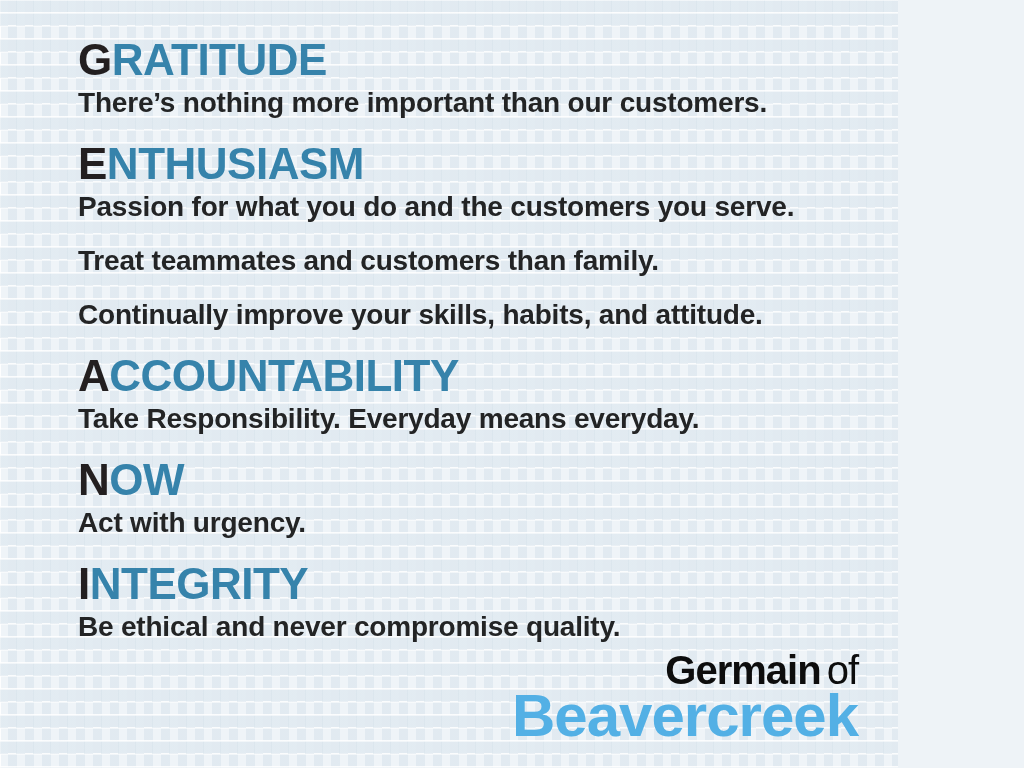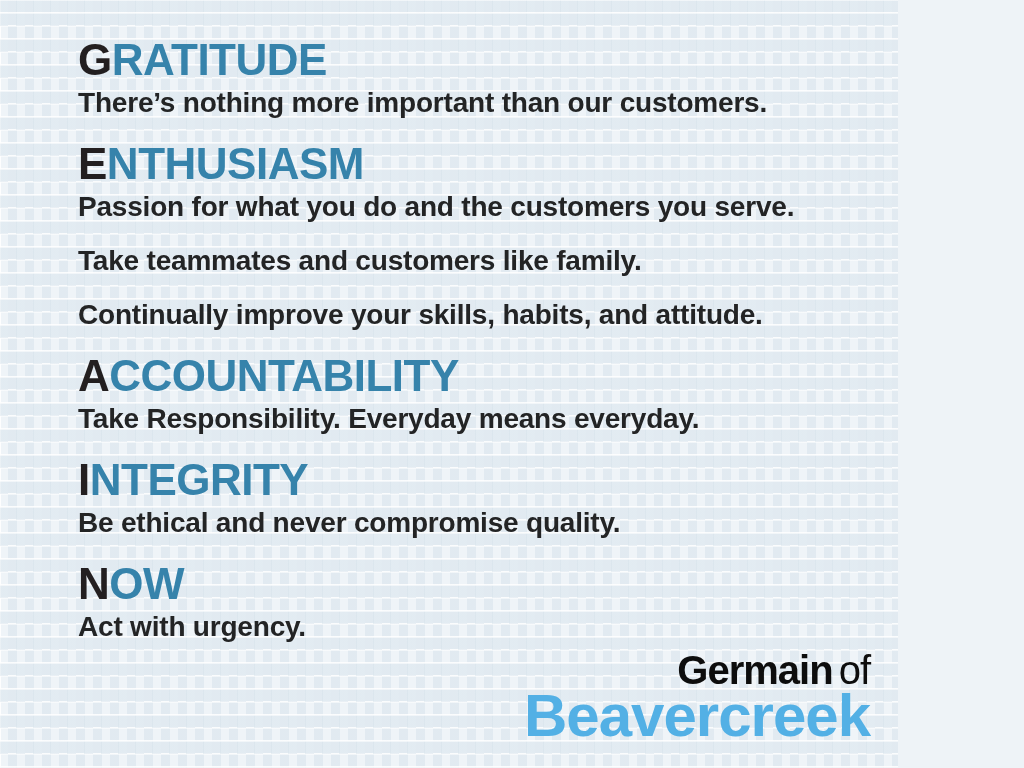--- a/index.html
+++ b/index.html
@@ -91,21 +91,21 @@
     font-size: 28px;
     line-height: 34px;
     letter-spacing: -0.2px;
     color: #232425;
     margin: 0;
     white-space: nowrap;
   }
 
   .brand-logo {
     position: absolute;
-    right: 28px;
+    right: 40px;
     bottom: 28px;
     text-align: right;
     z-index: 4;
     line-height: 1.0;
   }
   .brand-line-1 {
     font-family: "Liberation Sans", sans-serif;
     font-size: 40px;
     line-height: 44px;
     color: #0d0d0d;
@@ -140,40 +140,40 @@
       <div class="value-heading"><span class="lead">G</span><span class="rest">RATITUDE</span></div>
       <div class="value-desc">There’s nothing more important than our customers.</div>
     </div>
 
     <div class="value-item">
       <div class="value-heading"><span class="lead">E</span><span class="rest">NTHUSIASM</span></div>
       <div class="value-desc">Passion for what you do and the customers you serve.</div>
     </div>
 
     <div class="value-item">
-      <div class="value-desc">Take teammates and customers like family.</div>
+      <div class="value-desc">Treat teammates and customers than family.</div>
     </div>
 
     <div class="value-item">
       <div class="value-desc">Continually improve your skills, habits, and attitude.</div>
     </div>
 
     <div class="value-item">
       <div class="value-heading"><span class="lead">A</span><span class="rest">CCOUNTABILITY</span></div>
       <div class="value-desc">Take Responsibility. Everyday means everyday.</div>
     </div>
 
     <div class="value-item">
-      <div class="value-heading"><span class="lead">I</span><span class="rest">NTEGRITY</span></div>
-      <div class="value-desc">Be ethical and never compromise quality.</div>
+      <div class="value-heading"><span class="lead">N</span><span class="rest">OW</span></div>
+      <div class="value-desc">Act with urgency.</div>
     </div>
 
     <div class="value-item">
-      <div class="value-heading"><span class="lead">N</span><span class="rest">OW</span></div>
-      <div class="value-desc">Act with urgency.</div>
+      <div class="value-heading"><span class="lead">I</span><span class="rest">NTEGRITY</span></div>
+      <div class="value-desc">Be ethical and never compromise quality.</div>
     </div>
 
   </div>
 
   <div class="brand-logo">
     <div class="brand-line-1"><span class="brand-name">Germain</span><span class="brand-of">of</span></div>
     <div class="brand-line-2">Beavercreek</div>
   </div>
 
 </div>

